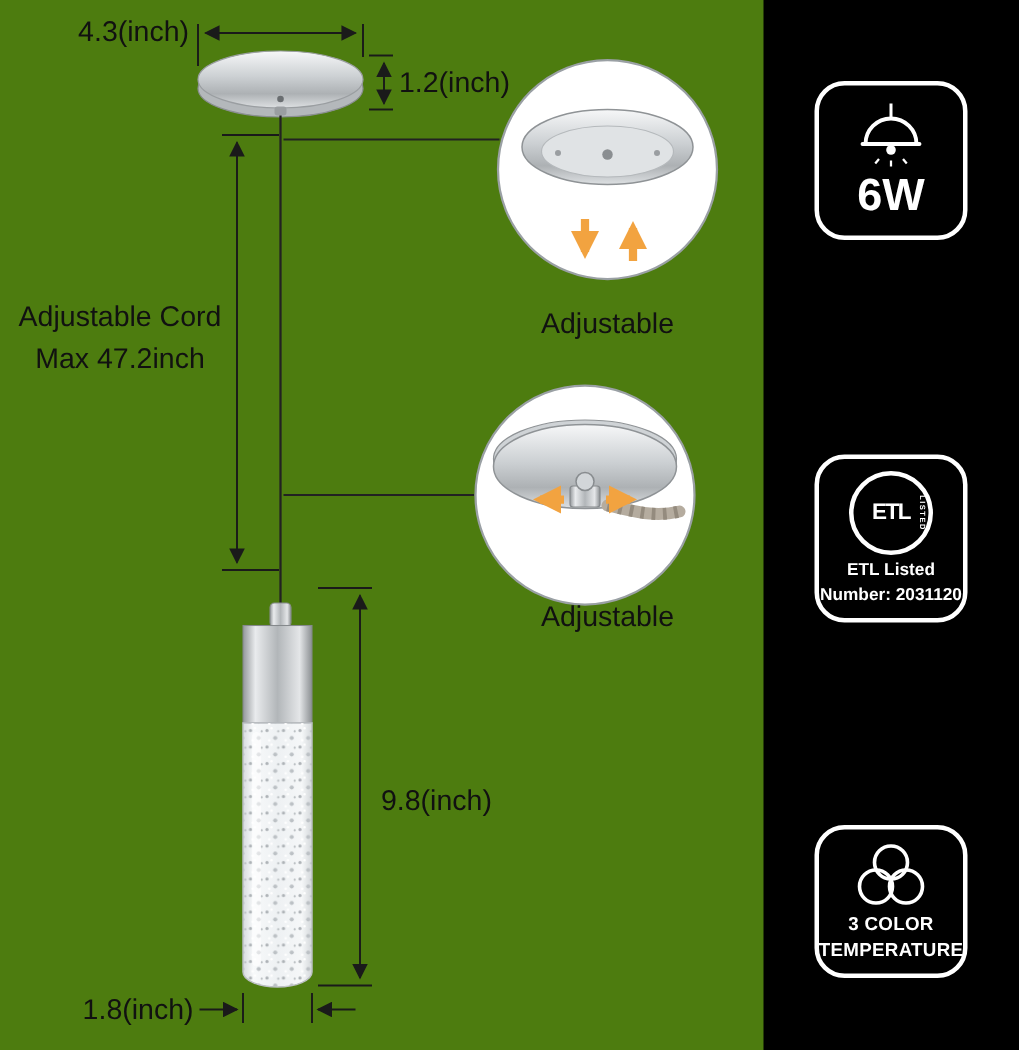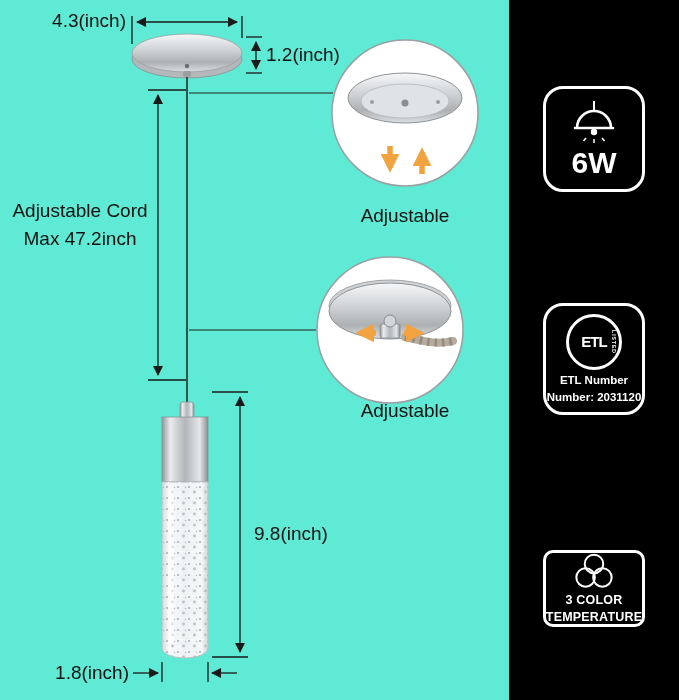--- a/index.html
+++ b/index.html
@@ -1,37 +1,37 @@
 <!DOCTYPE html>
 <html><head>
 <meta charset="utf-8">
 <style>
   * { margin:0; padding:0; box-sizing:border-box; }
   html,body { background:#fff; font-family:"Liberation Sans", sans-serif; }
-  .page { position:relative; width:679px; height:700px; background:#5eead4; overflow:hidden; }
+  .page { position:relative; width:679px; height:700px; background:#4d7c0f; overflow:hidden; }
 
   
   .dsvg { position:absolute; left:0; top:0; }
   .dsvg text { font-family:"Liberation Sans",sans-serif; font-size:19px; fill:#111; }
   .dsvg .lbl { font-size:19px; }
 
   
   .panel { position:absolute; right:0; top:0; width:170px; height:700px; background:#000; }
   .badge {
     position:absolute; left:50%; transform:translateX(-50%);
     width:102px; border:3px solid #fff; border-radius:20px;
     background:#000; color:#fff;
     display:flex; flex-direction:column; align-items:center; justify-content:center;
     text-align:center; gap:4px;
   }
-  .badge-wattage   { top:54px;  height:106px;margin-top:32px; }
+  .badge-wattage   { top:54px;  height:106px; }
   .badge-dimming   { top:182px; height:106px; gap:8px; }
   .badge-etl       { top:303px; height:112px; gap:3px; }
   .badge-lumens    { top:428px; height:110px; gap:2px; }
-  .badge-colortemp { top:550px; height:77px; gap:3px;border-radius:10px; }
+  .badge-colortemp { top:550px; height:102px; gap:3px; }
 
   .big   { font-size:30px; font-weight:bold; line-height:1; }
   .huge  { font-size:34px; font-weight:bold; line-height:1; }
   .mid   { font-size:14px; font-weight:bold; }
   .mid2  { font-size:20px; font-weight:bold; }
   .small { font-size:11.5px; font-weight:bold; line-height:1.25; }
   .tiny  { font-size:12.5px; font-weight:bold; letter-spacing:0.2px; }
 
   .led-row { display:flex; align-items:center; gap:3px; }
   .led-txt { font-size:15px; font-weight:bold; }
@@ -187,21 +187,21 @@
       </svg>
       <div class="big">6W</div>
     </div>
 
 
     <div class="badge badge-etl">
       <div class="etl-circle">
         <span class="etl-txt">ETL</span>
         <span class="etl-vert">LISTED</span>
       </div>
-      <div class="small">ETL Number</div>
+      <div class="small">ETL Listed</div>
       <div class="small">Number: 2031120</div>
     </div>
 
 
     <div class="badge badge-colortemp">
       <svg width="48" height="44" viewBox="0 0 48 44">
         <circle cx="24" cy="13" r="11" fill="none" stroke="#fff" stroke-width="2.4"></circle>
         <circle cx="14" cy="29" r="11" fill="none" stroke="#fff" stroke-width="2.4"></circle>
         <circle cx="34" cy="29" r="11" fill="none" stroke="#fff" stroke-width="2.4"></circle>
       </svg>

